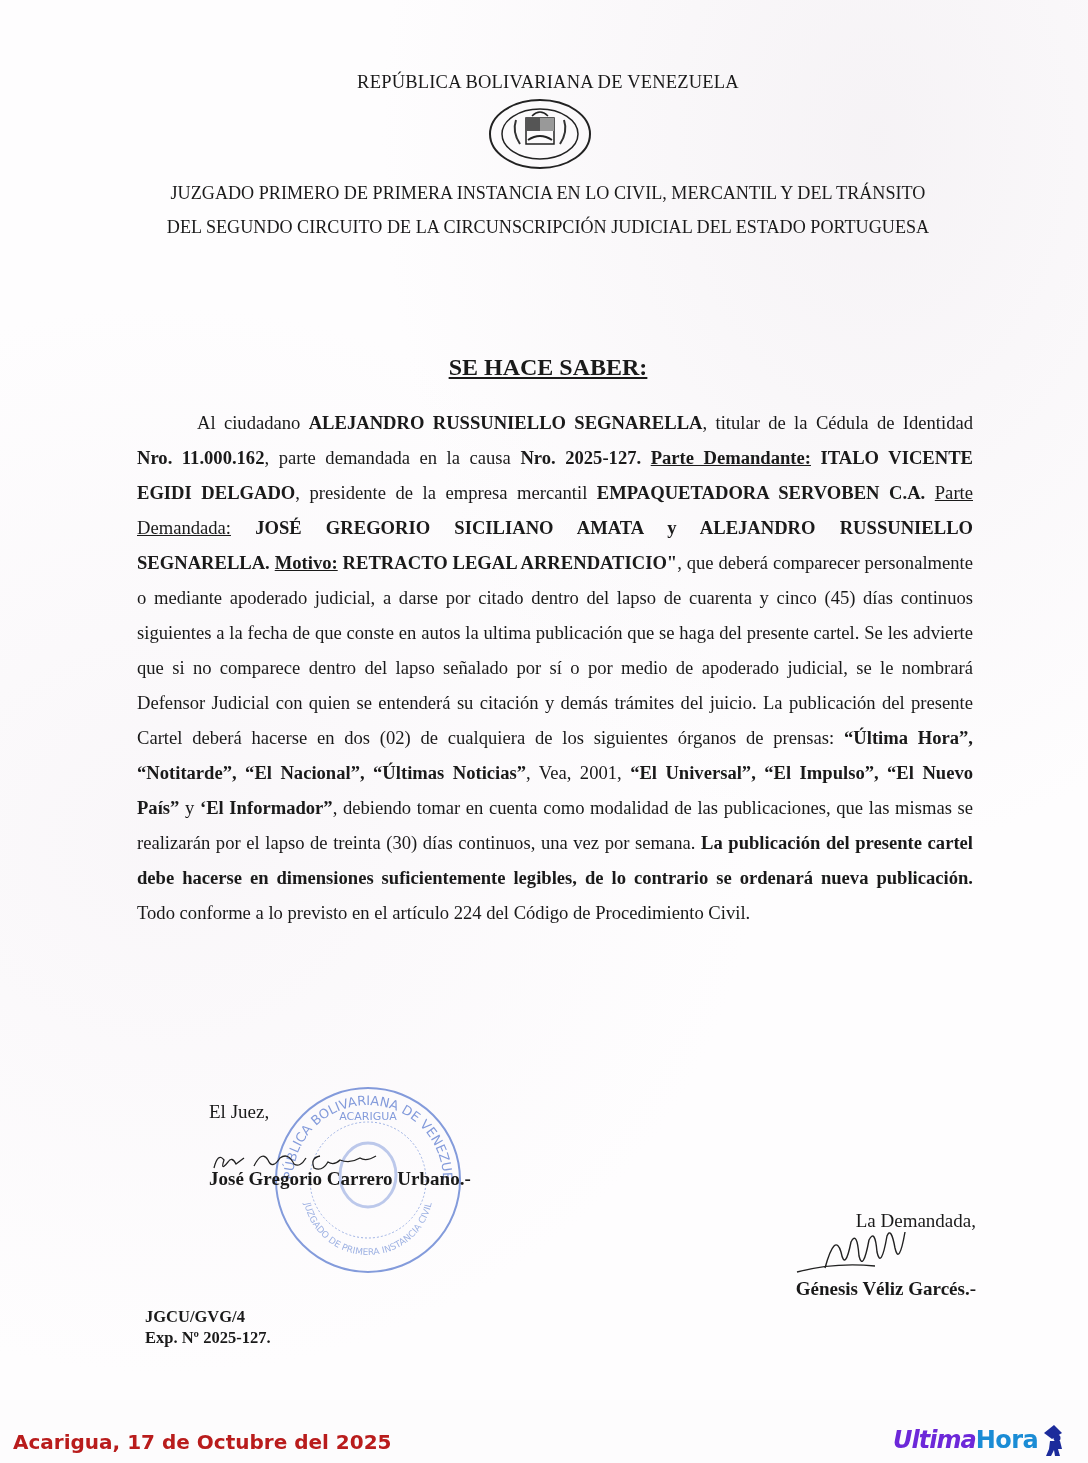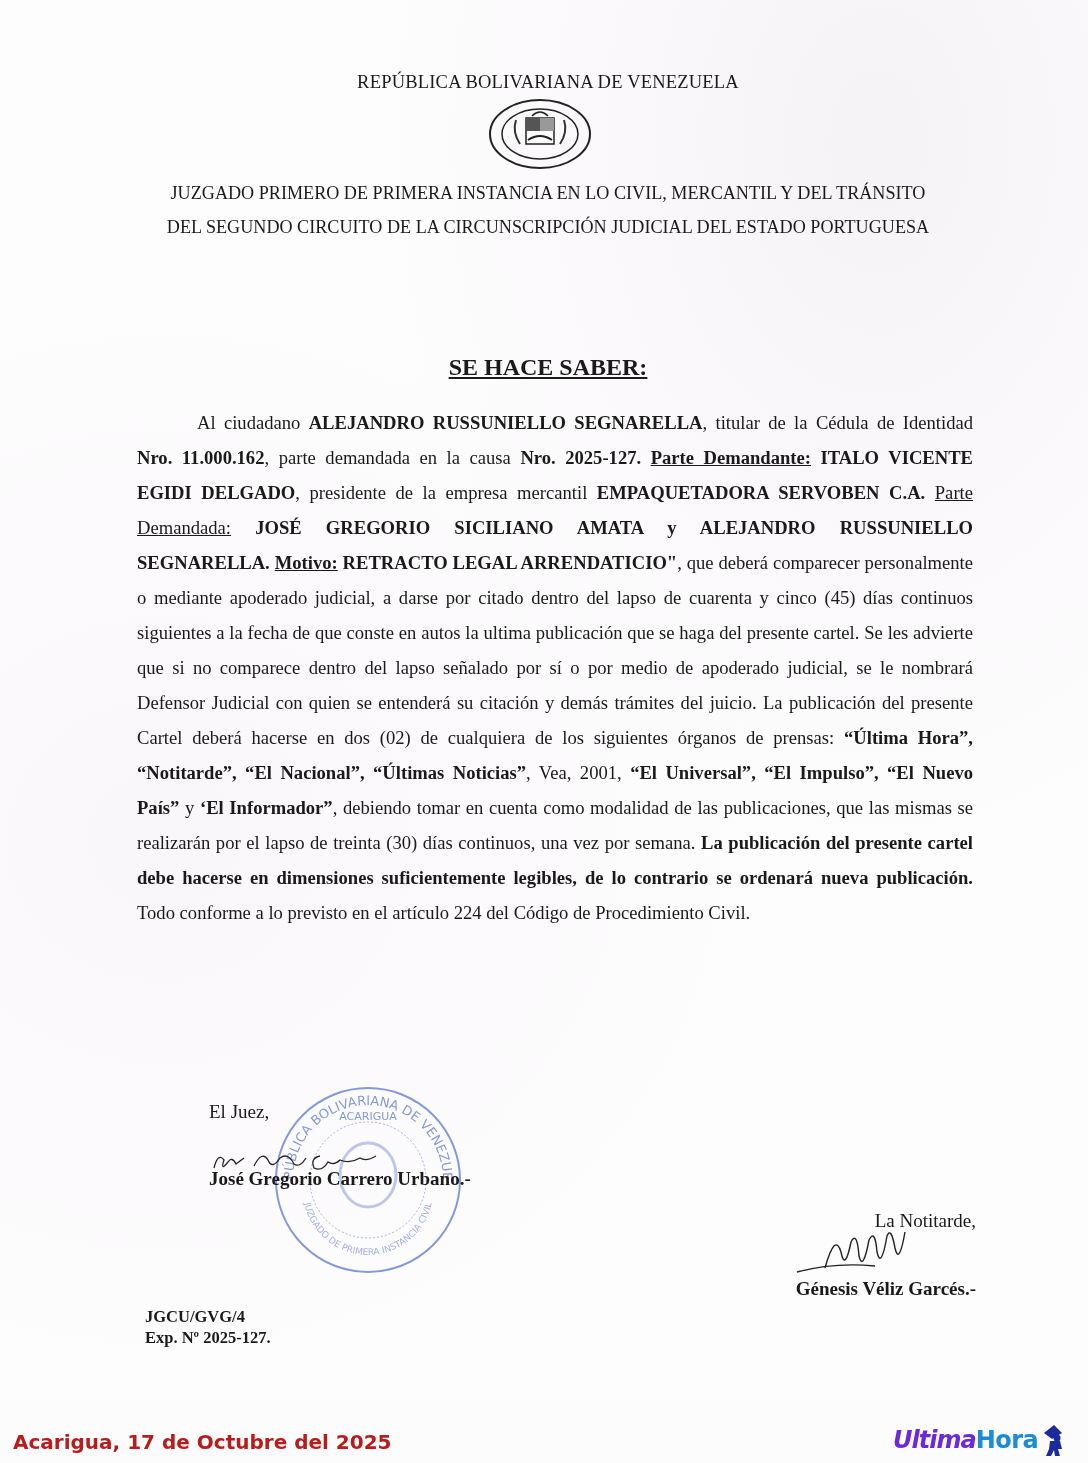--- a/index.html
+++ b/index.html
@@ -104,21 +104,21 @@
     <text font-family="DejaVu Sans, sans-serif" font-size="9" fill="#7d98da"><textPath href="#stampBot" startOffset="50%" text-anchor="middle">JUZGADO DE PRIMERA INSTANCIA CIVIL</textPath></text>
     <ellipse cx="100" cy="95" rx="28" ry="32" fill="none" stroke="#6e8ad6" stroke-width="3" opacity="0.6"></ellipse>
   </svg>
 
   <div class="sig-judge-label">El Juez,</div>
   <svg class="sign1" viewBox="0 0 200 30">
     <path d="M4 20 Q8 4 14 12 Q10 24 18 14 Q22 8 26 16 L34 10 M44 18 Q52 2 58 12 Q62 22 70 10 Q78 4 84 16 Q90 20 96 10 M110 8 Q100 10 104 20 Q112 24 118 14 Q124 18 130 12 Q140 16 150 10 Q156 14 166 8" fill="none" stroke="#222" stroke-width="1.3"></path>
   </svg>
   <div class="sig-judge-name">José Gregorio Carrero Urbano.-</div>
 
-  <div class="sig-secretary-label">La Notitarde,</div>
+  <div class="sig-secretary-label">La Demandada,</div>
   <svg class="sign2" viewBox="0 0 120 60">
     <path d="M2 50 Q40 40 80 44 M30 46 Q40 10 46 30 Q50 50 56 20 Q62 8 64 34 Q68 50 74 18 Q80 6 82 30 Q86 48 92 14 Q96 4 100 26 Q104 44 110 10" fill="none" stroke="#222" stroke-width="1.4"></path>
   </svg>
   <div class="sig-secretary-name">Génesis Véliz Garcés.-</div>
 
   <div class="ref1">JGCU/GVG/4</div>
   <div class="ref2">Exp. Nº 2025-127.</div>
 </div>
 
 <div class="footer-date">Acarigua, 17 de Octubre del 2025</div>

